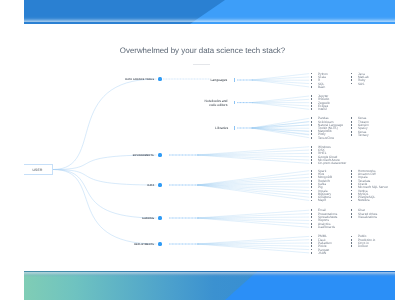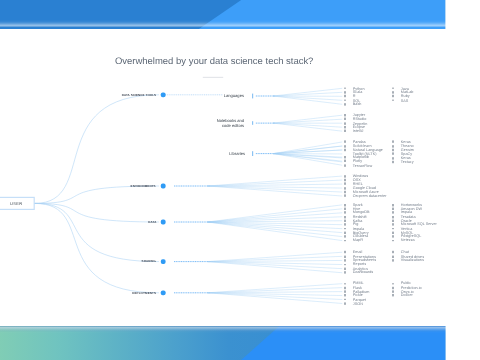--- a/index.html
+++ b/index.html
@@ -1,18 +1,18 @@
 <!DOCTYPE html>
 <html><head>
 <meta charset="utf-8">
 <style>
   html,body{margin:0;padding:0;}
   body{width:400px;height:300px;overflow:hidden;font-family:"Liberation Sans",sans-serif;background:#fff;
        -webkit-font-smoothing:antialiased;text-rendering:geometricPrecision;}
-  #stage{position:relative;width:371px;height:300px;overflow:hidden;}
+  #stage{position:relative;width:371px;height:300px;overflow:hidden;margin-left:24px;}
   #page,#title,.leaf,.catlabel,.sublabel,#userbox span{-webkit-font-smoothing:antialiased;}
   #page{will-change:transform;}
   #bgsvg{position:absolute;left:0;top:0;width:400px;height:300px;}
   #page{position:absolute;left:0;top:24px;width:377px;height:247px;background:#fff;overflow:hidden;}
   #title{position:absolute;left:0;top:21.5px;width:357px;text-align:center;
          font-size:7.9px;color:#5b6674;letter-spacing:0px;}
   #divider{position:absolute;left:168.6px;top:40.3px;width:17.4px;height:0.9px;background:#e4e6ea;}
   #userbox{position:absolute;left:-1px;top:139.5px;width:30px;height:11.5px;border:0.5px solid #c6dff8;
            background:#fff;display:flex;align-items:center;justify-content:center;box-sizing:border-box;}
   #userbox span{font-size:13.2px;color:#2f3943;letter-spacing:1.1px;transform:scale(0.25);transform-origin:center;display:block;white-space:nowrap;}

